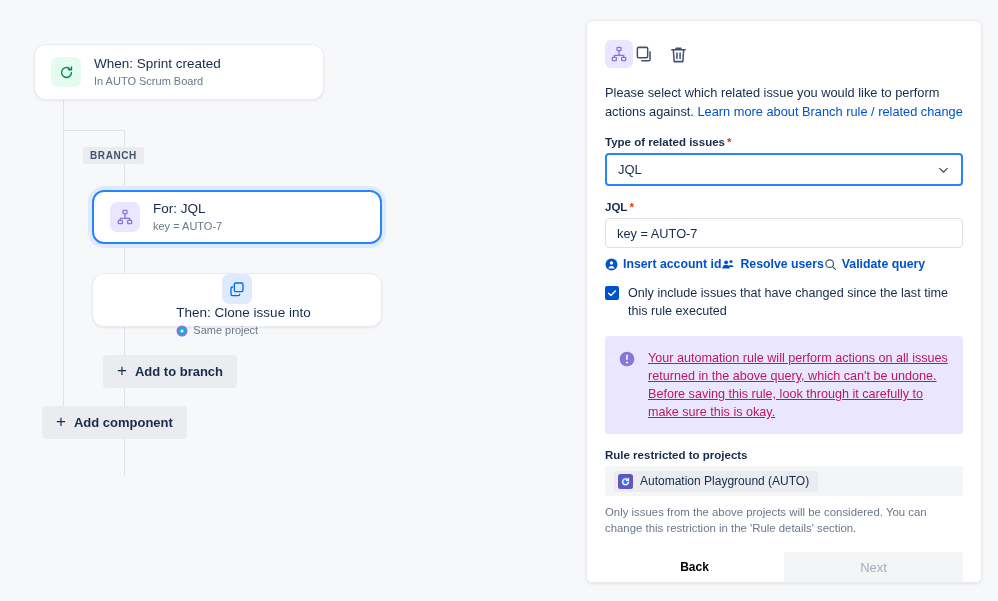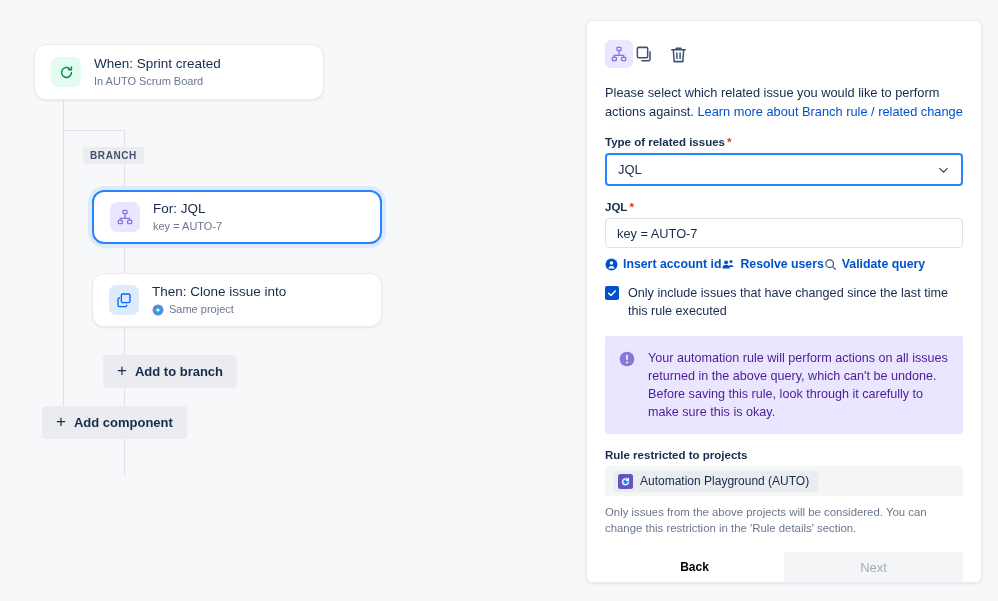--- a/index.html
+++ b/index.html
@@ -34,21 +34,21 @@
   .node-txt { margin-left: 13px; min-width: 0; }
   .node-title { font-size: 13.5px; color: #172b4d; font-weight: 400; line-height: 17px; }
   .node-sub { font-size: 11px; color: #6b778c; line-height: 15px; margin-top: 2px; display: flex; align-items: center; gap: 5px; }
 
   #node-trigger { left: 34px; top: 44px; width: 290px; height: 56px; }
   #node-branch {
     left: 92px; top: 190px; width: 290px; height: 54px;
     border: 2px solid #2684ff; border-radius: 12px;
     box-shadow: 0 0 0 4px #deebff;
   }
-  #node-action { left: 92px; top: 273px; width: 290px; height: 54px; }
+  #node-action { left: 92px; top: 273px; width: 290px; height: 54px; flex-direction: column; }
 
   .branch-tag {
     position: absolute; left: 83px; top: 147px;
     background: #ebecf0; color: #42526e;
     font-size: 10px; letter-spacing: .6px; font-weight: 600;
     padding: 3px 7px; border-radius: 3px;
   }
 
   .pillbtn {
     position: absolute; display: flex; align-items: center; gap: 8px;
@@ -108,21 +108,21 @@
     background: #0052cc; border-radius: 2px;
     display: flex; align-items: center; justify-content: center; cursor: pointer;
   }
   .cb-label { font-size: 12.6px; line-height: 18px; color: #172b4d; }
 
   .info-box {
     margin-top: 16px; background: #eae6ff; border-radius: 3px;
     padding: 13px 14px; display: flex; gap: 13px;
   }
   .info-ico { flex: 0 0 16px; margin-top: 2px; line-height: 0; }
-  .info-txt { font-size: 12.6px; line-height: 18px; color: #4c1d95; }
+  .info-txt { font-size: 12.6px; line-height: 18px; color: #be185d; text-decoration: underline; }
 
   .proj-chip-wrap {
     margin-top: 5px; background: #f4f5f7; border-radius: 3px;
     height: 30px; display: flex; align-items: center; padding: 0 9px;
   }
   .proj-chip { display: flex; align-items: center; gap: 7px; background: #ebecf0; border-radius: 3px; padding: 3px 9px 3px 4px; }
   .proj-chip-ico { width: 15px; height: 15px; border-radius: 3px; flex: 0 0 15px; line-height: 0; }
   .proj-chip-lbl { font-size: 12px; color: #172b4d; }
   .note { margin-top: 8px; font-size: 11.4px; line-height: 16px; color: #6b778c; }
 

